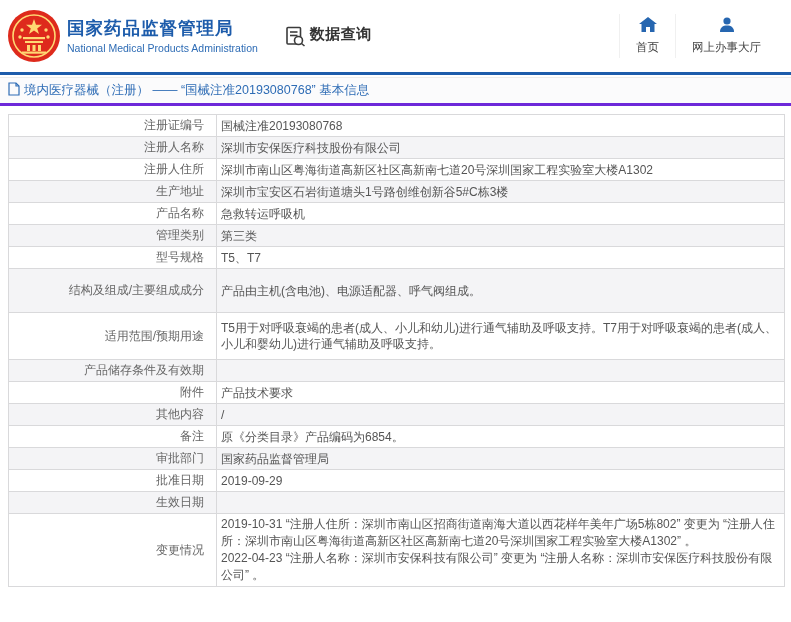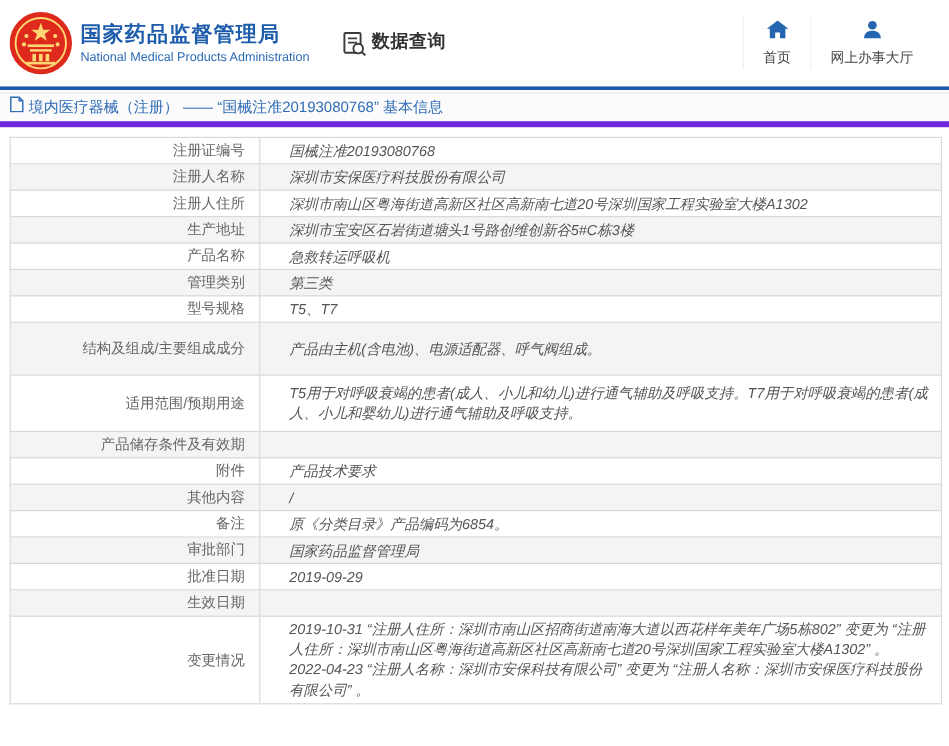--- a/index.html
+++ b/index.html
@@ -33,41 +33,41 @@
   .topnav-item {
     display: flex; flex-direction: column; align-items: center;
     justify-content: center; padding: 0 16px; cursor: pointer;
     border-left: 1px solid #f0f0f0;
   }
   .topnav-item .nav-label { font-size: 11.5px; color: #444; margin-top: 4px; white-space: nowrap; text-align: right; }
   
   .blue-rule { height: 3px; background: #1d5cab; }
   .crumb-bar {
     height: 29px; background: #fbfbfc;
-    border-top: 1px solid #ececec; border-bottom: 5px solid #6d28d9;
+    border-top: 1px solid #ececec; border-bottom: 3px solid #6d28d9;
     display: flex; align-items: center; padding-left: 8px; margin-top: 2px;
   }
   .crumb-text { color: #2e6cb5; font-size: 12.5px; margin-left: 4px; }
   
   .info-table {
     margin: 8px 6px 0 8px; width: 777px;
     border-collapse: collapse; table-layout: fixed;
   }
   .info-table td {
     border: 1px solid #d9d9db; font-size: 12px; vertical-align: middle;
   }
   .info-table tr { height: 16px; }
   .info-table tr.h-md { height: 44px; }
   .info-table tr.h-2l { height: 47px; }
   .info-table tr.h-3l { height: 52px; }
   .info-table tr:nth-child(even) { background: #f4f4f6; }
   td.lbl {
     width: 208px; text-align: right; padding: 2px 12px 2px 4px; color: #666;
   }
-  td.val { padding: 2px 6px 2px 24px; color: #555; line-height: 16px; font-style: italic; }
+  td.val { padding: 2px 6px 2px 4px; color: #555; line-height: 16px; }
   .val-line { line-height: 17px; }
 </style>
 </head>
 <body>
 
 <div class="header">
   <div class="logo">
     <svg width="52" height="52" viewBox="0 0 52 52">
       <circle cx="26" cy="26" r="26" fill="#de2a1c"></circle>
       <circle cx="26" cy="26" r="21" fill="none" stroke="#ffd873" stroke-width="1.6"></circle>

